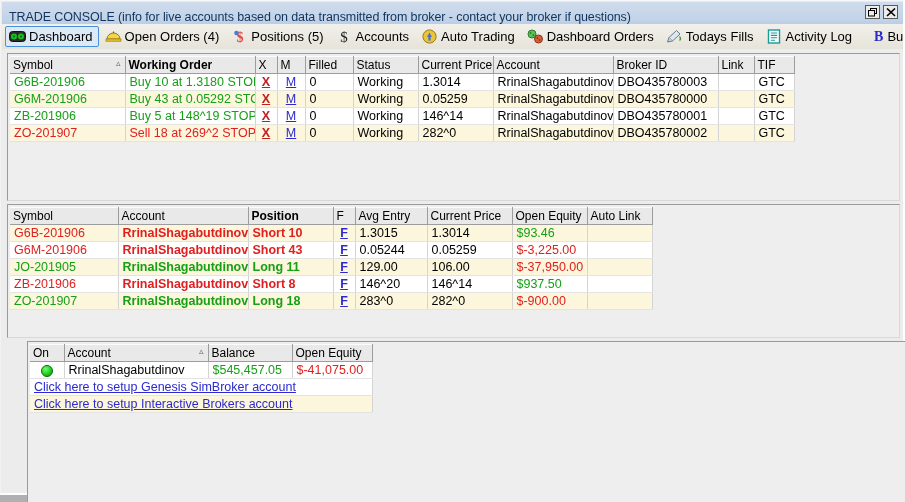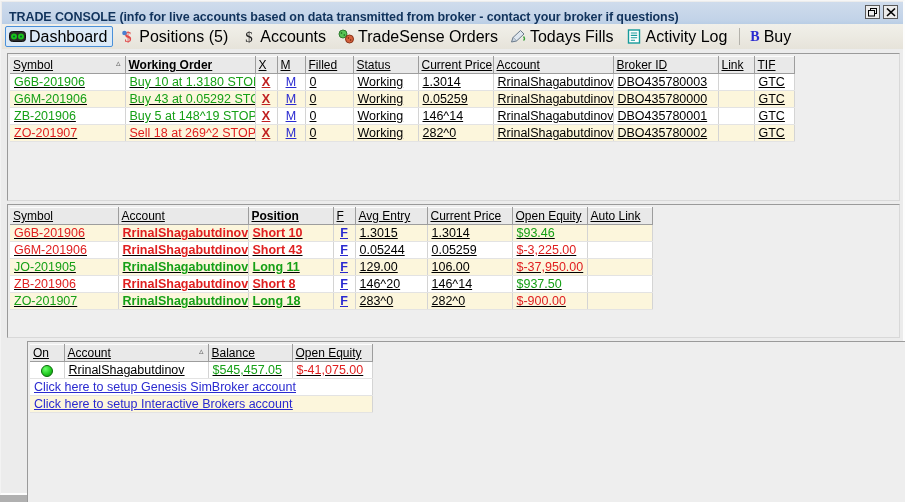--- a/index.html
+++ b/index.html
@@ -31,21 +31,20 @@
   }
 
   
   .titlebar {
     position: absolute;
     left: 1px; top: 1px;
     width: 901px;
     height: 40px;
     background: linear-gradient(to bottom, #cfdcec 0%, #c2d3e8 45%, #b9cde5 55%, #cbd9ea 100%);
     overflow: hidden;
-    font-weight: bold;
   }
   .title-text {
     position: absolute;
     left: 7px;
     top: 8px;
     font-size: 12.5px;
     color: #11335c;
     white-space: nowrap;
     letter-spacing: -0.1px;
   }
@@ -105,21 +104,21 @@
   .tb-item .ico {
     width: 17px;
     height: 16px;
     margin-right: 3px;
     flex: 0 0 auto;
     display: flex;
     align-items: center;
     justify-content: center;
   }
   .tb-item .lbl {
-    font-size: 16px;
+    font-size: 13px;
     color: #000;
   }
   .tb-sep {
     width: 1px;
     height: 17px;
     background: #b4b2ab;
     margin: 0 6px 0 4px;
   }
   .tb-letter {
     font-size: 14px;
@@ -141,21 +140,20 @@
   #panel-orders   { left: 6px;  top: 52px;  width: 893px; height: 148px; }
   #panel-positions{ left: 6px;  top: 203px; width: 893px; height: 134px; }
   #panel-accounts { left: 6px;  top: 340px; width: 893px; height: 168px; margin-left: 20px; }
 
   
   table.grid {
     border-collapse: collapse;
     table-layout: fixed;
     background: #be185d;
     font-size: 12px;
-    text-decoration: underline;
   }
   table.grid th {
     background: #e9e9e9;
     border-right: 1px solid #9d9d9d;
     border-bottom: 1px solid #9d9d9d;
     border-top: 1px solid #fcfcfc;
     font-weight: normal;
     font-size: 12px;
     text-align: left;
     padding: 1px 3px;
@@ -264,53 +262,73 @@
           <rect x="0.5" y="1.5" width="16" height="10" rx="3" fill="#2b2b2b" stroke="#111"></rect>
           <circle cx="5" cy="6.5" r="3" fill="#19c219"></circle>
           <circle cx="12" cy="6.5" r="3" fill="#19c219"></circle>
           <circle cx="5" cy="6.5" r="1.1" fill="#063"></circle>
           <circle cx="12" cy="6.5" r="1.1" fill="#063"></circle>
         </svg>
       </span>
       <span class="lbl">Dashboard</span>
     </div>
 
+    <div class="tb-item">
+      <span class="ico">
+        <svg width="17" height="14" viewBox="0 0 17 14">
+          <path d="M2 9 A6.5 6 0 0 1 15 9 Z" fill="#f2d64b" stroke="#9c7a12"></path>
+          <rect x="1" y="9" width="15" height="2.2" fill="#e8c53b" stroke="#9c7a12" stroke-width="0.7"></rect>
+          <path d="M8.5 1.5 L8.5 3.2" stroke="#7a5f0c" stroke-width="1.2"></path>
+        </svg>
+      </span>
+      <span class="lbl">Open Orders (4)</span>
+    </div>
 
     <div class="tb-item">
       <span class="ico">
         <svg width="14" height="15" viewBox="0 0 14 15">
           <text x="7" y="12.5" font-size="14" font-family="Liberation Serif, serif" font-weight="bold" fill="#e04a4a" text-anchor="middle">$</text>
           <circle cx="3.5" cy="4" r="2.3" fill="#4a7fd0"></circle>
         </svg>
       </span>
       <span class="lbl">Positions (5)</span>
     </div>
 
     <div class="tb-item">
       <span class="ico">
         <svg width="14" height="15" viewBox="0 0 14 15">
           <text x="7" y="13" font-size="15" font-family="Liberation Serif, serif" fill="#222" text-anchor="middle">$</text>
         </svg>
       </span>
       <span class="lbl">Accounts</span>
     </div>
 
+    <div class="tb-item">
+      <span class="ico">
+        <svg width="15" height="15" viewBox="0 0 15 15">
+          <circle cx="7.5" cy="7.5" r="6.6" fill="#e8c53b" stroke="#9c7a12"></circle>
+          <path d="M7.5 3.5 L10 8 L5 8 Z" fill="#4a6fd0"></path>
+          <rect x="6.4" y="8" width="2.2" height="3.6" fill="#4a6fd0"></rect>
+        </svg>
+      </span>
+      <span class="lbl">Auto Trading</span>
+    </div>
 
     <div class="tb-item">
       <span class="ico">
         <svg width="17" height="15" viewBox="0 0 17 15">
           <circle cx="5" cy="5" r="4" fill="#56c456" stroke="#2f7a2f"></circle>
           <circle cx="11.5" cy="10" r="4" fill="#d4603c" stroke="#8a3418"></circle>
           <circle cx="3.5" cy="4" r="0.8" fill="#1a5a1a"></circle>
           <circle cx="6.3" cy="6" r="0.8" fill="#1a5a1a"></circle>
           <circle cx="10.4" cy="9" r="0.8" fill="#6a2410"></circle>
           <circle cx="12.6" cy="11" r="0.8" fill="#6a2410"></circle>
         </svg>
       </span>
-      <span class="lbl">TradeSense Orders</span>
+      <span class="lbl">Dashboard Orders</span>
     </div>
 
     <div class="tb-item">
       <span class="ico">
         <svg width="16" height="15" viewBox="0 0 16 15">
           <path d="M10.5 1.5 L14 5 L6.5 12 L3 8.5 Z" fill="#dfe7ef" stroke="#6a7a8a"></path>
           <path d="M3 8.5 L1.5 13 L6.5 12" fill="#c9d4e0" stroke="#6a7a8a"></path>
           <path d="M13.5 7.5 q2 2.5 0 4" stroke="#3aa03a" stroke-width="1.4" fill="none"></path>
         </svg>
       </span>

